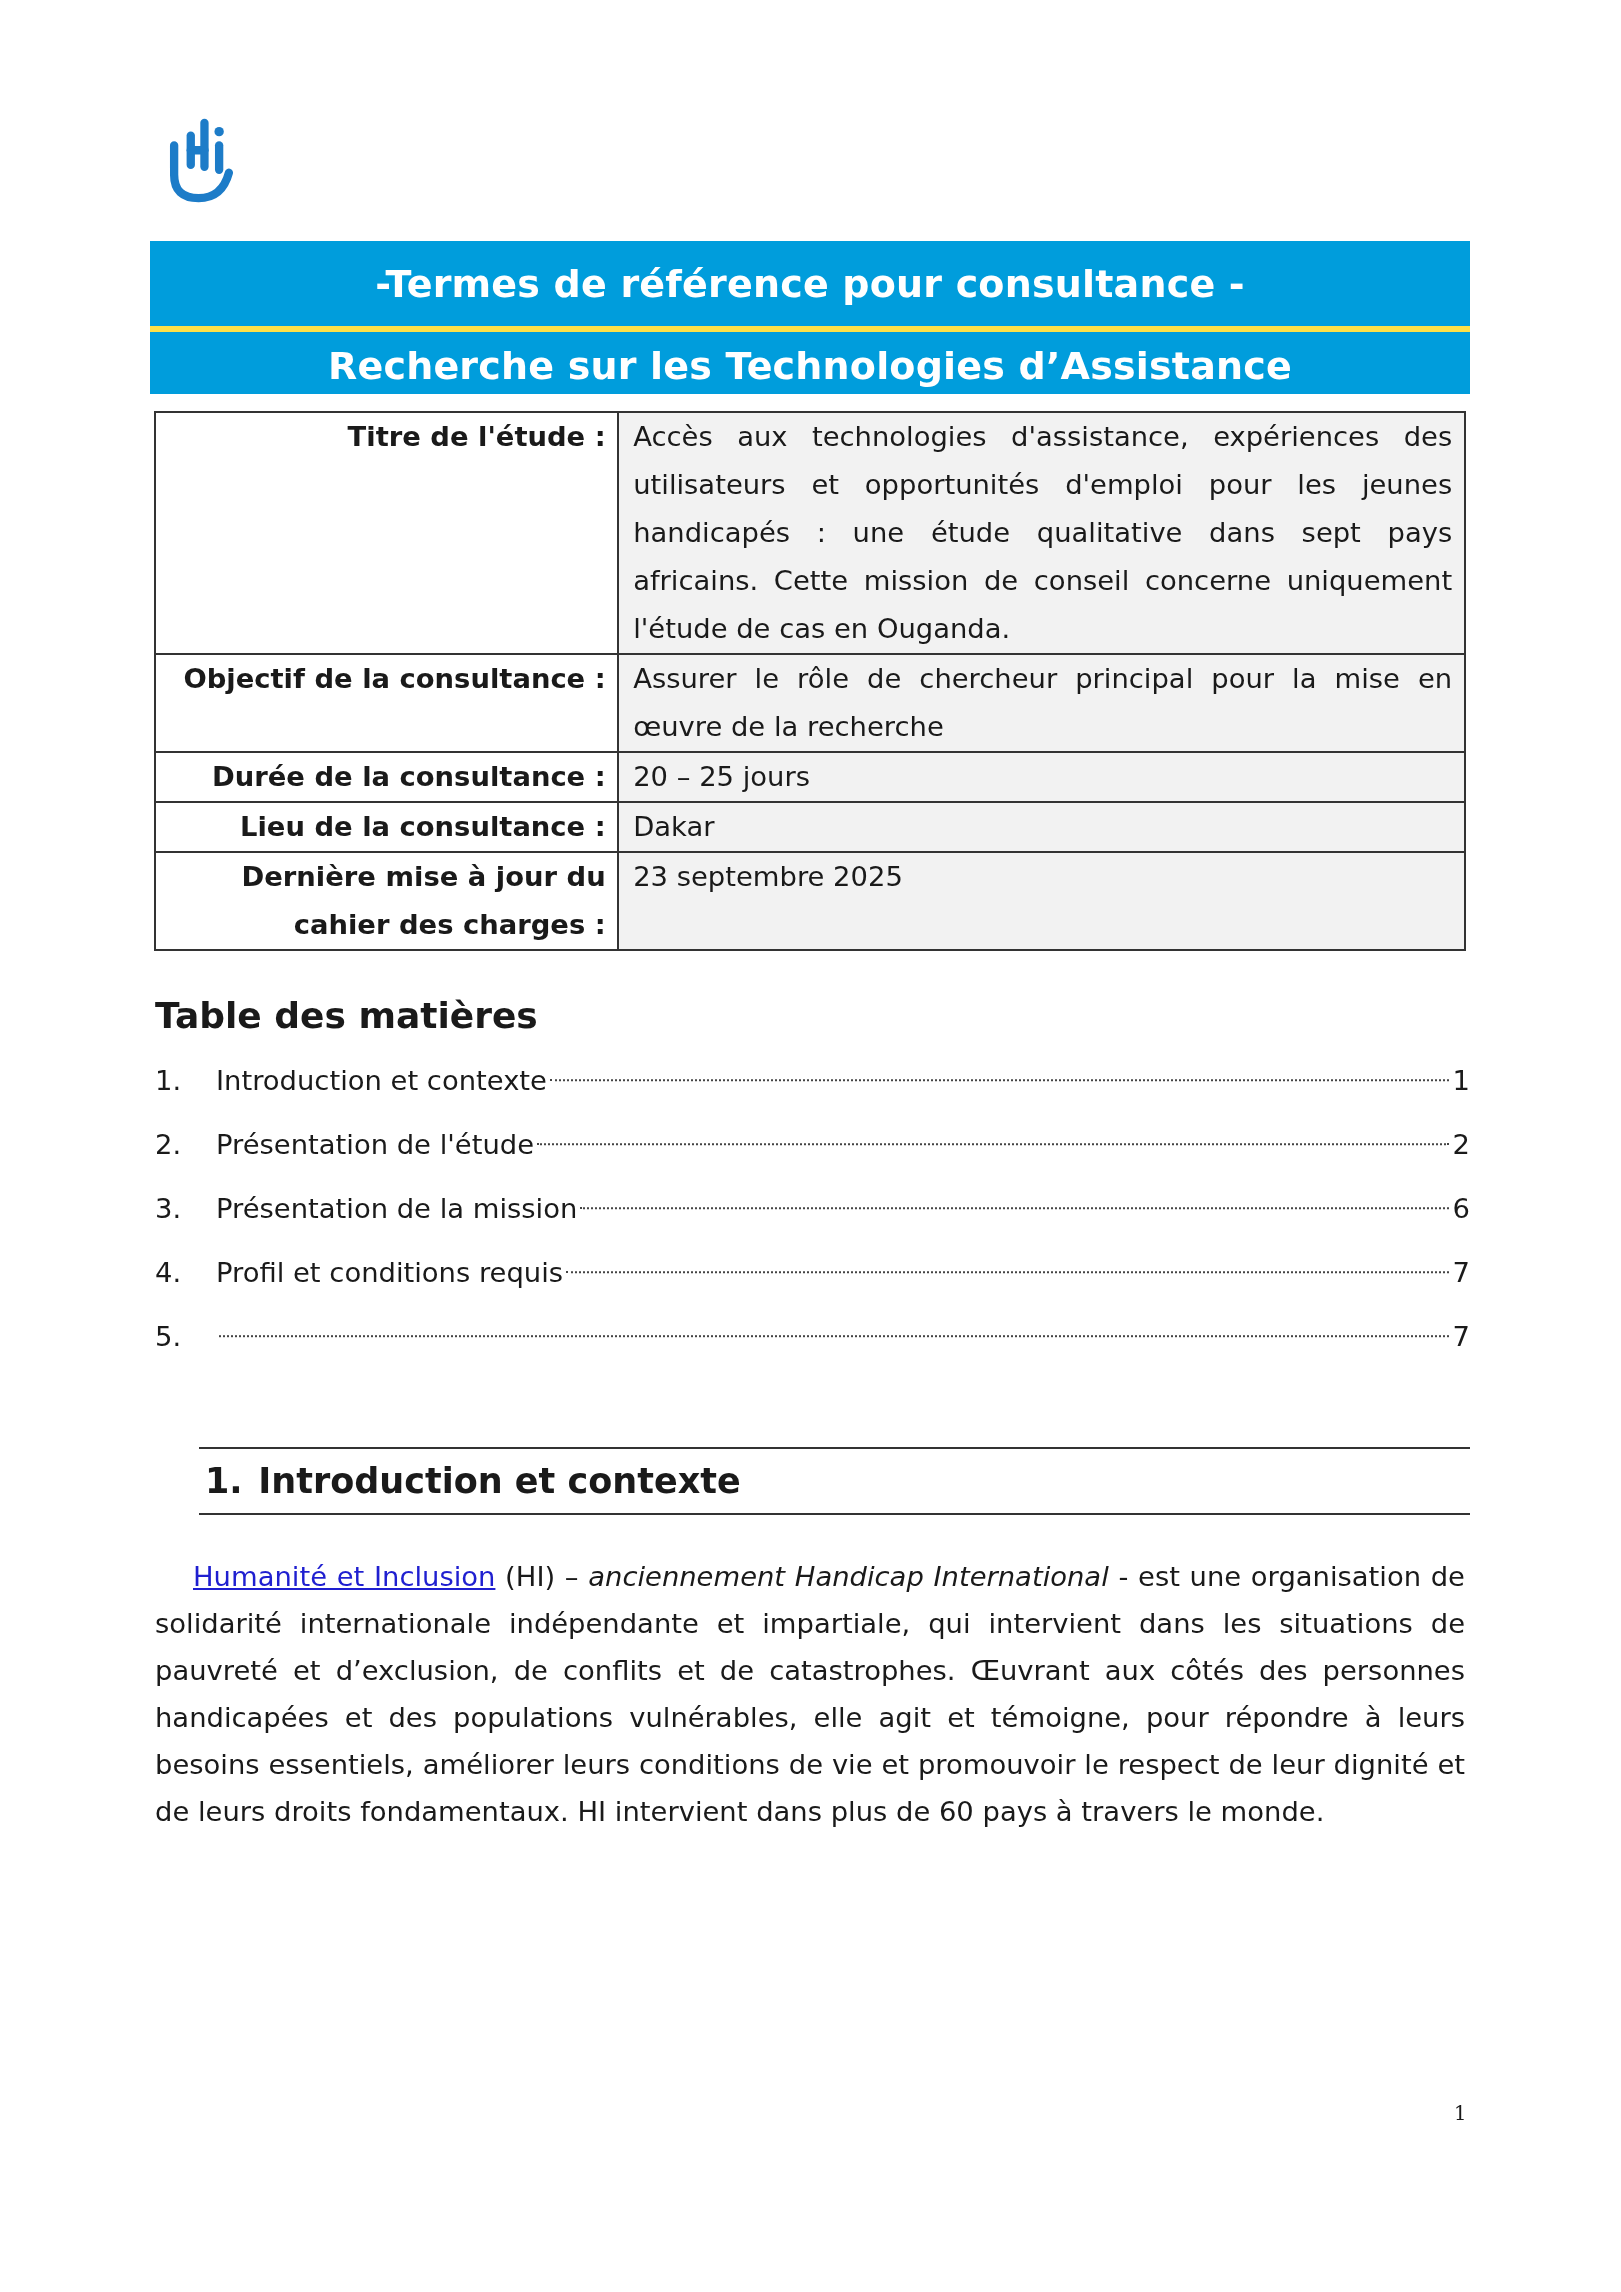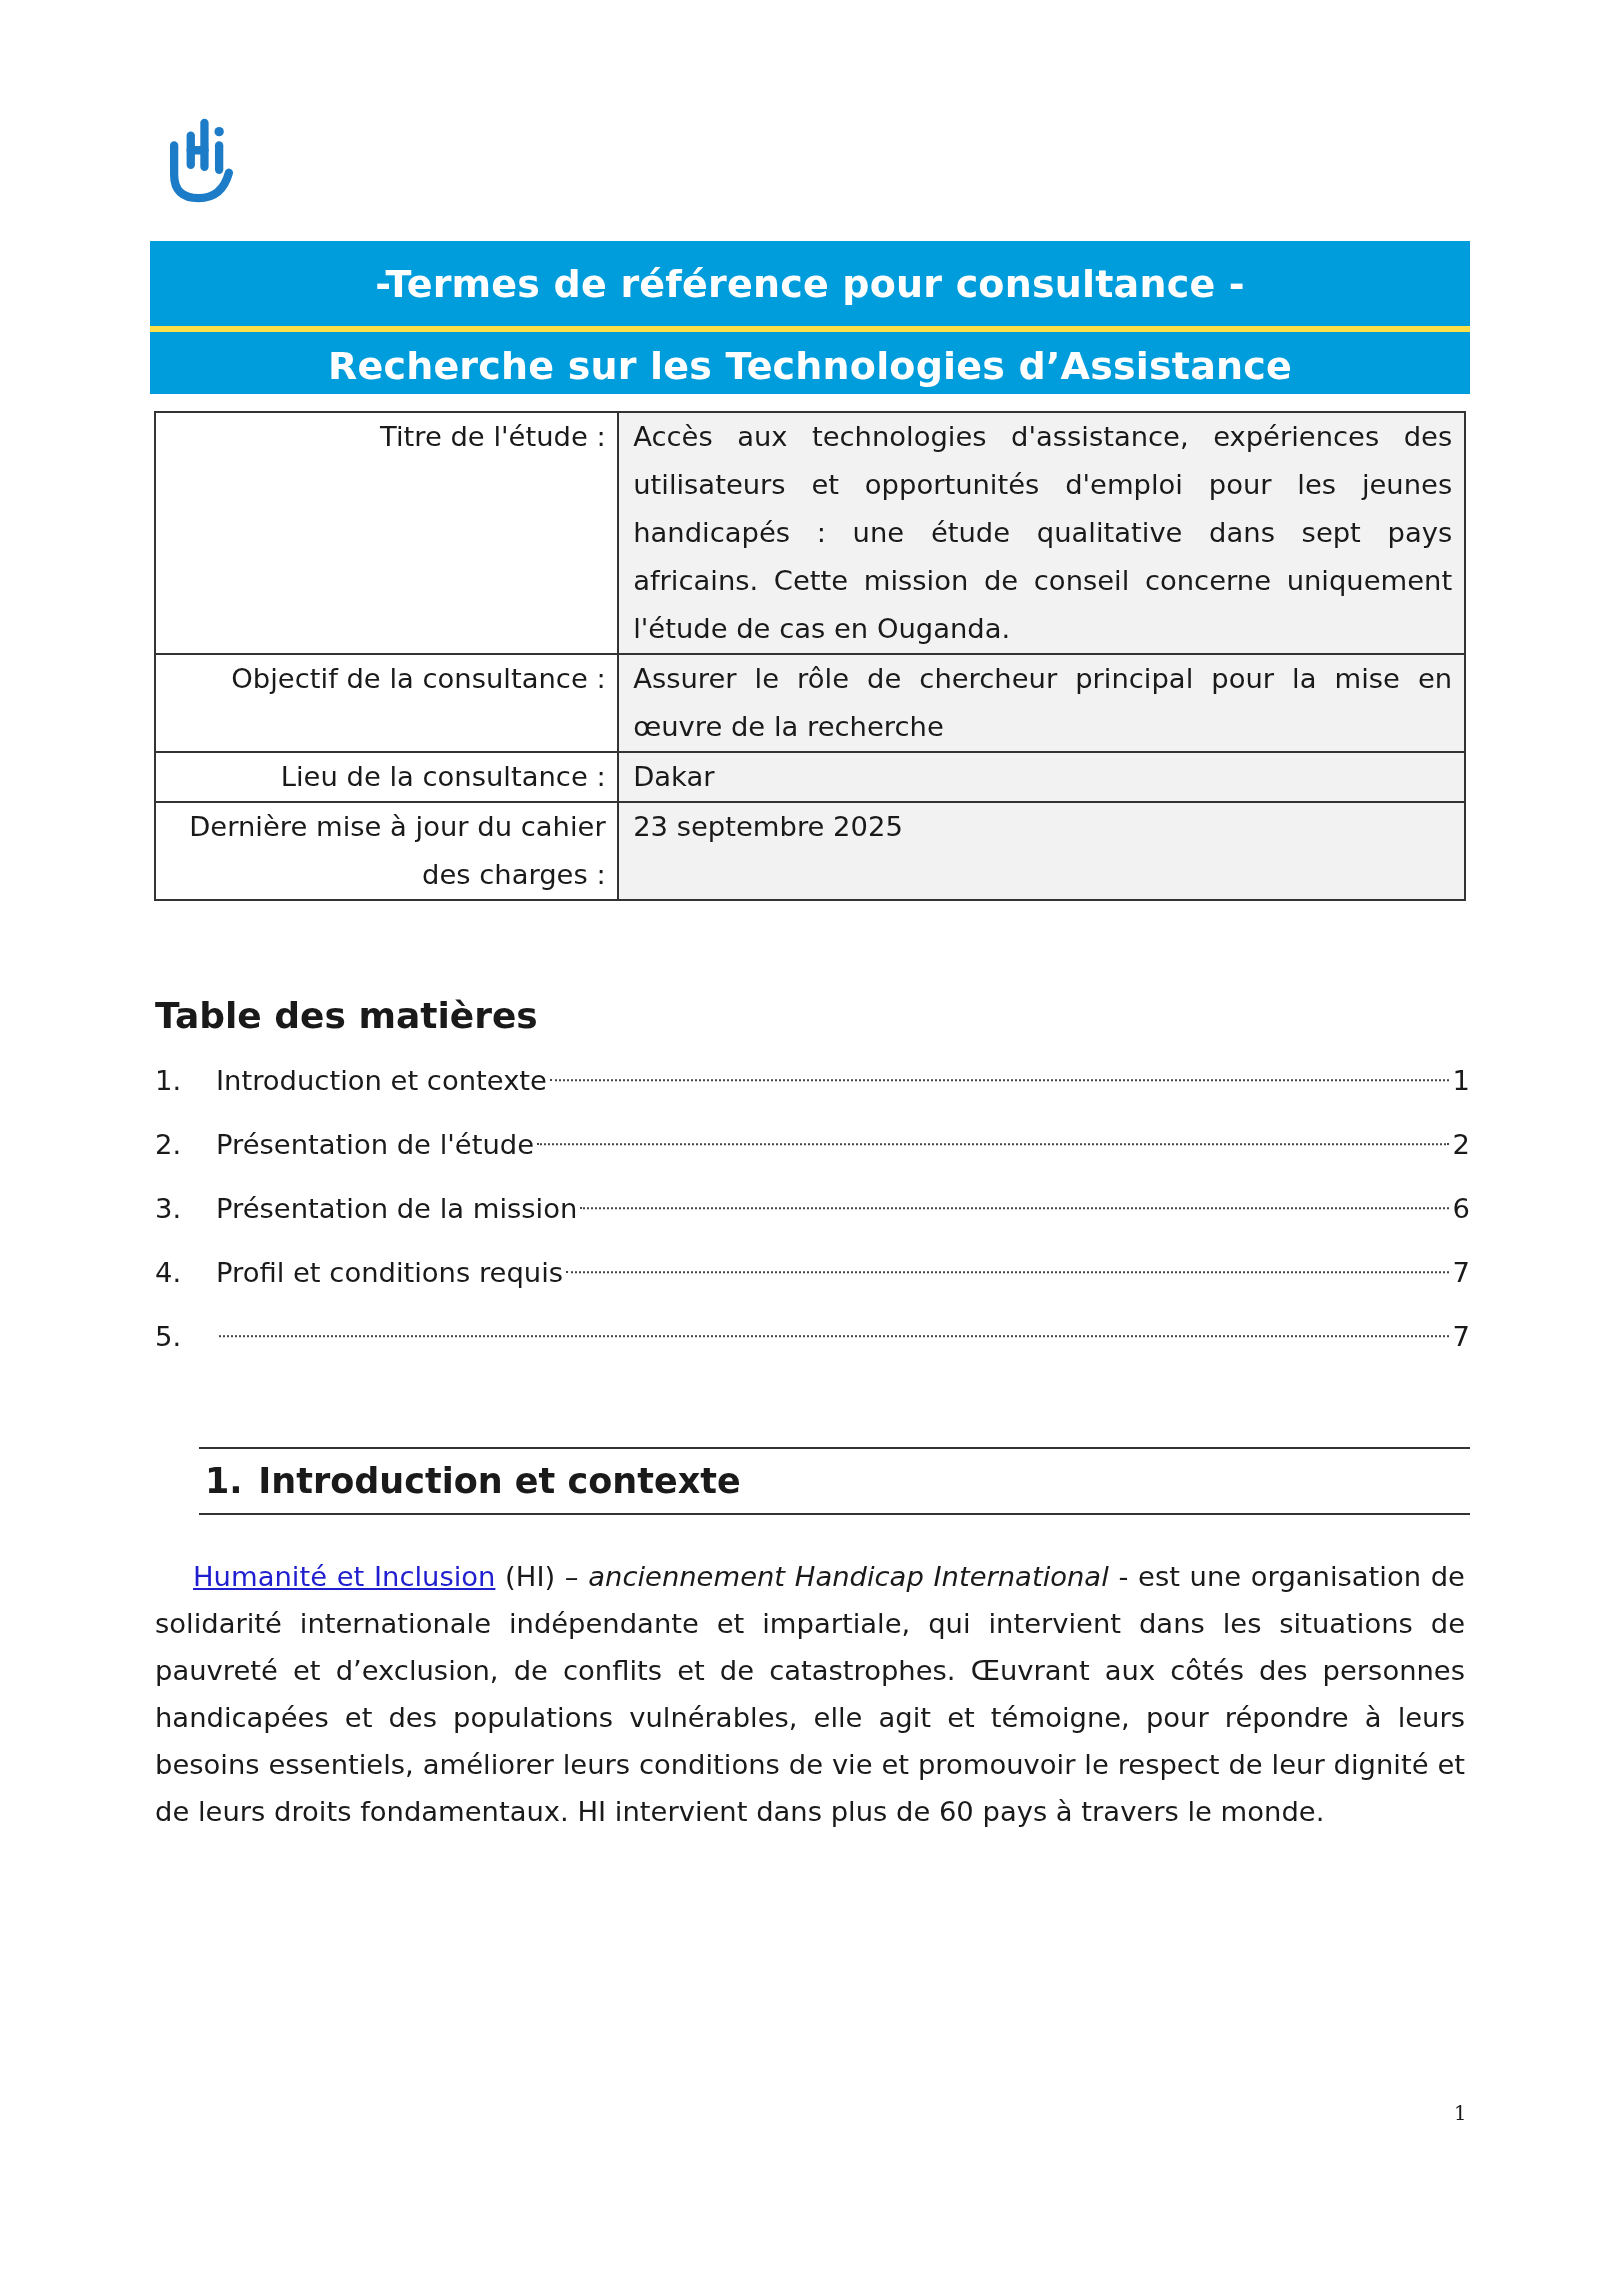--- a/index.html
+++ b/index.html
@@ -19,21 +19,21 @@
   }
   .banner-row.first { height: 85px; border-bottom: 6px solid #fde047; }
   .banner-row.second { height: 67px; }
 
   table.info {
     position: absolute; left: 154px; top: 411px; width: 1312px;
     border-collapse: collapse; font-size: 27.4px; line-height: 48px;
   }
   table.info td { border: 2px solid #333333; vertical-align: top; padding: 0 11.8px 0 13.7px; }
   table.info td.label {
-    width: 436px; text-align: right; font-weight: normal; background: #ffffff; padding-right: 11.8px;
+    width: 436px; text-align: right; font-weight: bold; background: #ffffff; padding-right: 11.8px;
   }
   table.info td.value { background: #f2f2f2; text-align: justify; }
   table.info tr.r1 td { height: 238px; }
   table.info tr.r2 td { height: 94px; margin-top: 36px; }
   table.info tr.r3 td { height: 47px; }
   table.info tr.r4 td { height: 46px; }
   table.info tr.r5 td { height: 94px; }
 
   .toc { position: absolute; left: 155px; top: 992px; width: 1315px; }
   .toc-title { font-weight: bold; font-size: 36px; height: 49px; line-height: 47px; margin-bottom: 15.7px; }
@@ -94,20 +94,24 @@
 <table class="info">
   <tbody>
       <tr class="r1">
     <td class="label">Titre de l'étude :</td>
     <td class="value">Accès aux technologies d'assistance, expériences des utilisateurs et opportunités d'emploi pour les jeunes handicapés : une étude qualitative dans sept pays africains. Cette mission de conseil concerne uniquement l'étude de cas en Ouganda.</td>
   </tr>
   <tr class="r2">
     <td class="label">Objectif de la consultance :</td>
     <td class="value">Assurer le rôle de chercheur principal pour la mise en œuvre de la recherche</td>
   </tr>
+  <tr class="r3">
+    <td class="label">Durée de la consultance :</td>
+    <td class="value">20 – 25 jours</td>
+  </tr>
   <tr class="r4">
     <td class="label">Lieu de la consultance :</td>
     <td class="value">Dakar</td>
   </tr>
   <tr class="r5">
     <td class="label">Dernière mise à jour du cahier des charges :</td>
     <td class="value">23 septembre 2025</td>
   </tr>
 </tbody>
   </table>

